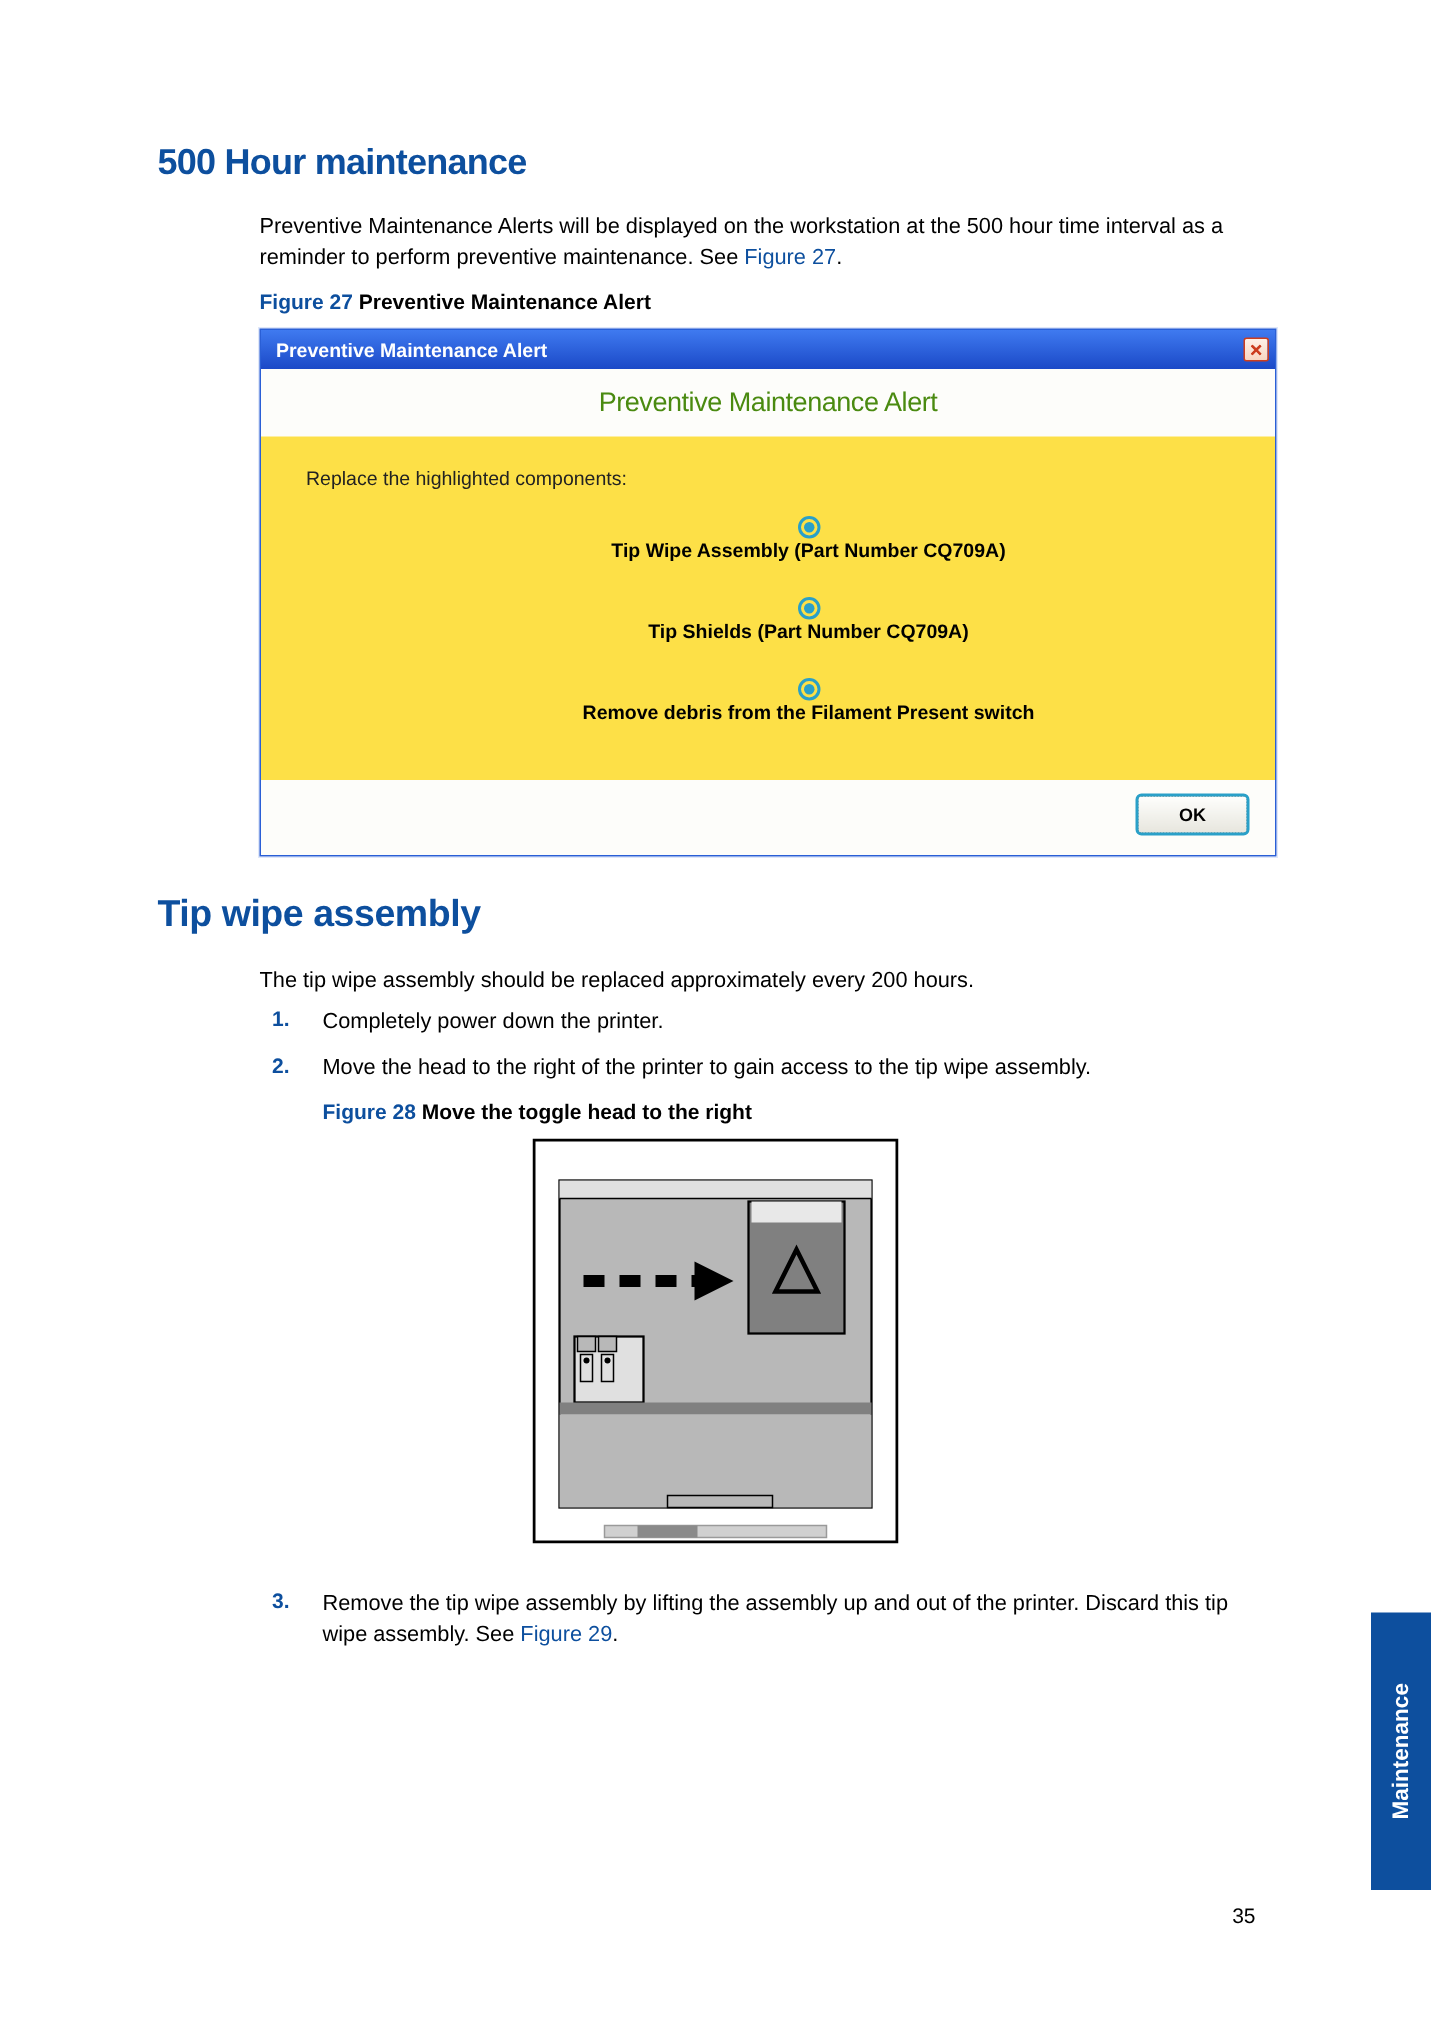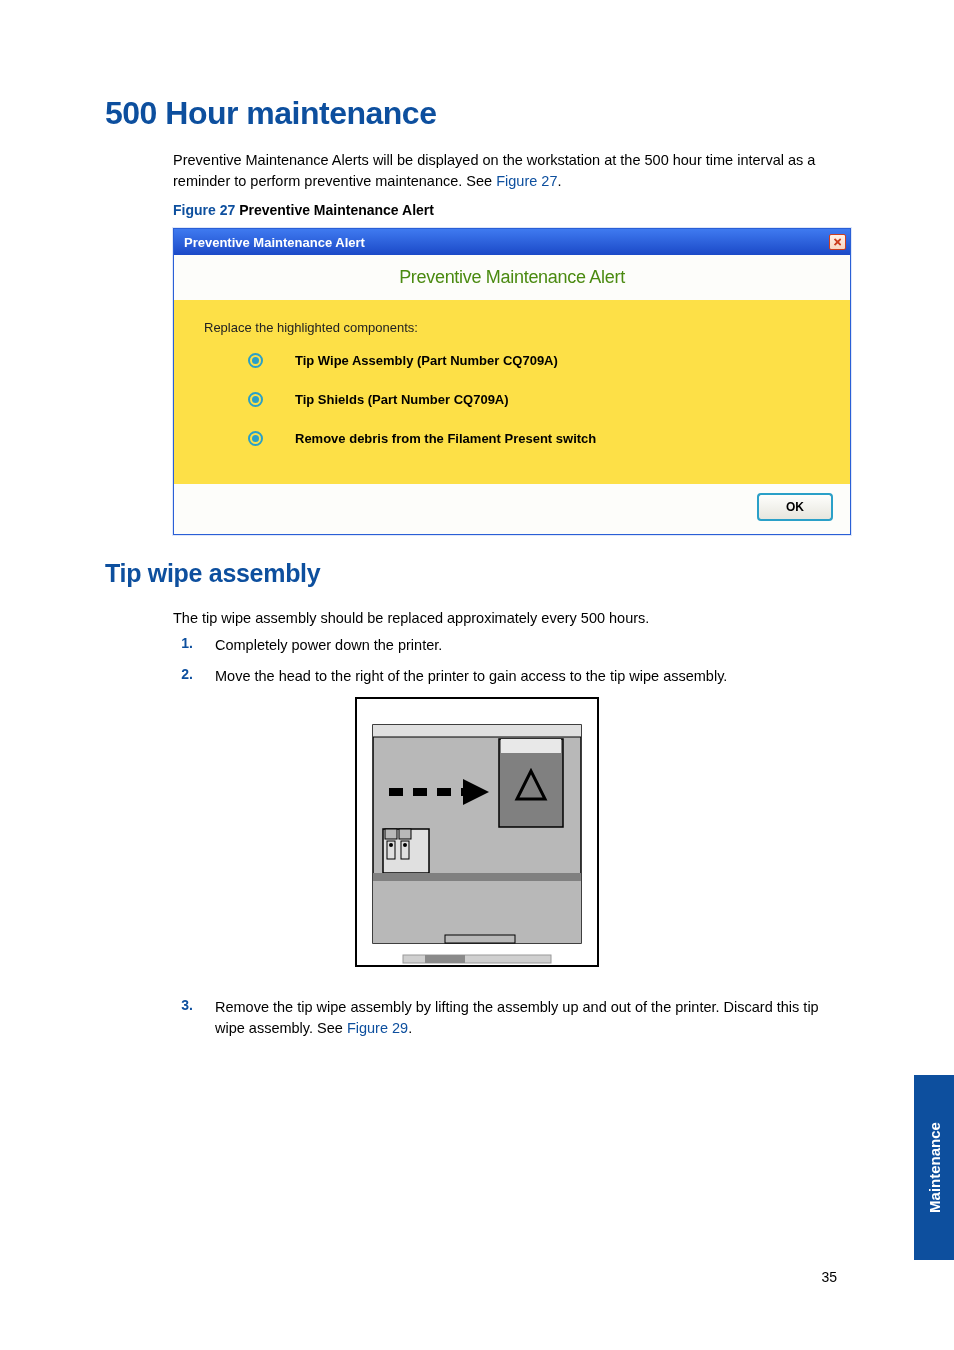--- a/index.html
+++ b/index.html
@@ -9,21 +9,21 @@
       width: 954px;
       height: 1350px;
       position: relative;
       color: #000;
     }
     .content {
       padding: 95px 105px 0 105px;
     }
     .h1 {
       color: #0d4f9e;
-      font-size: 32px;
+      font-size: 24px;
       font-weight: bold;
       margin-bottom: 18px;
       letter-spacing: -0.5px;
     }
     .body-text {
       font-size: 14.5px;
       line-height: 1.45;
       margin-left: 68px;
       margin-bottom: 6px;
     }
@@ -75,21 +75,21 @@
     }
     .alert-body {
       background: #fde047;
       padding: 20px 20px 14px 30px;
       font-family: "Trebuchet MS", Arial, sans-serif;
     }
     .alert-instr { font-size: 13px; color: #222; margin-bottom: 18px; }
     .alert-row {
       display: flex; align-items: center;
       margin-left: 44px; margin-bottom: 24px;
-      gap: 32px;
+      flex-direction: column;
     }
     .radio {
       width: 15px; height: 15px; border-radius: 50%;
       border: 2px solid #2aa0c8;
       display: inline-flex; align-items: center; justify-content: center;
       flex: none;
     }
     .radio.filled::after {
       content: ""; width: 7px; height: 7px; border-radius: 50%;
       background: #2aa0c8;
@@ -183,33 +183,36 @@
         <span class="alert-label">Remove debris from the Filament Present switch</span>
       </div>
     </div>
     <div class="alert-footer">
       <span class="ok-btn">OK</span>
     </div>
   </div>
 
   <h2 class="h2">Tip wipe assembly</h2>
 
-  <p class="body-text">The tip wipe assembly should be replaced approximately every 500 hours.</p>
+  <p class="body-text">The tip wipe assembly should be replaced approximately every 200 hours.</p>
 
   <div class="ol">
     <div class="ol-row">
       <span class="ol-num">1.</span>
       <span class="ol-text">Completely power down the printer.</span>
     </div>
     <div class="ol-row">
       <span class="ol-num">2.</span>
       <span class="ol-text">Move the head to the right of the printer to gain access to the tip wipe assembly.</span>
     </div>
   </div>
 
+  <p class="fig-caption" style="margin-left:110px;">
+    <span class="fig-lead">Figure 28</span><span class="fig-title"> Move the toggle head to the right</span>
+  </p>
 
   <div class="fig28-wrap">
     <svg width="244" height="270" viewBox="0 0 244 270">
       <rect x="1" y="1" width="242" height="268" fill="none" stroke="#000" stroke-width="2"></rect>
       <rect x="18" y="28" width="208" height="218" fill="#b8b8b8" stroke="#000" stroke-width="1.5"></rect>
 
       <rect x="18" y="28" width="208" height="12" fill="#e0e0e0"></rect>
       <line x1="18" y1="40" x2="226" y2="40" stroke="#000" stroke-width="1"></line>
 
       <rect x="144" y="42" width="64" height="88" fill="#808080" stroke="#000" stroke-width="1.5"></rect>

